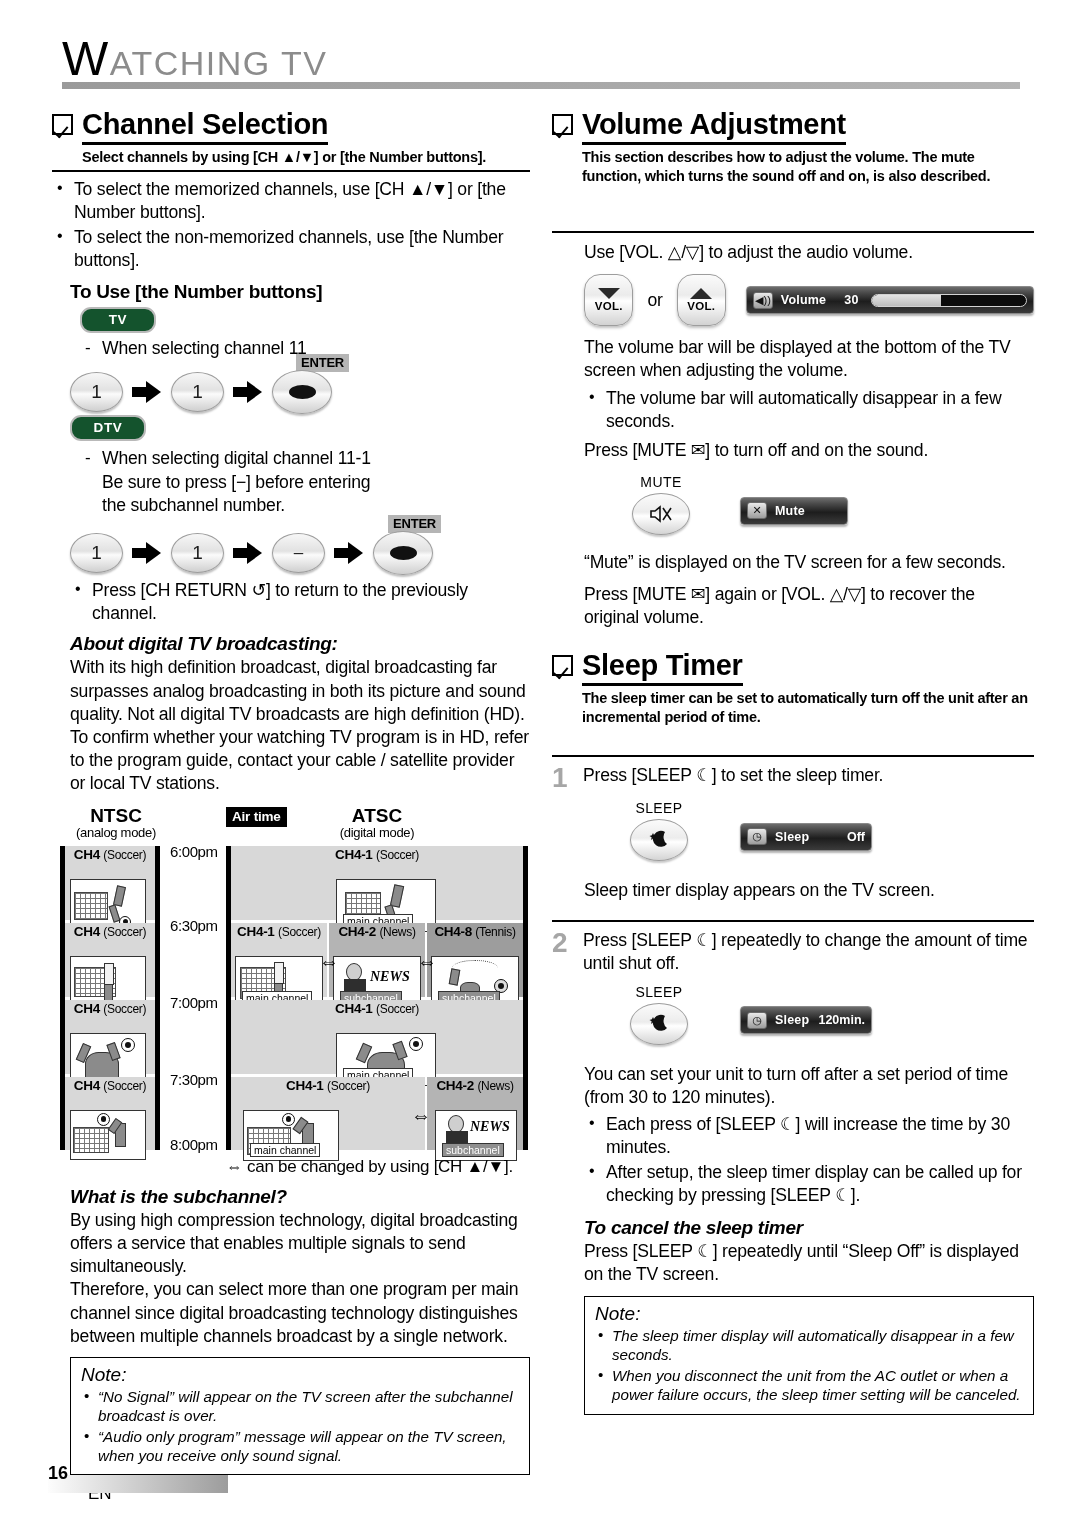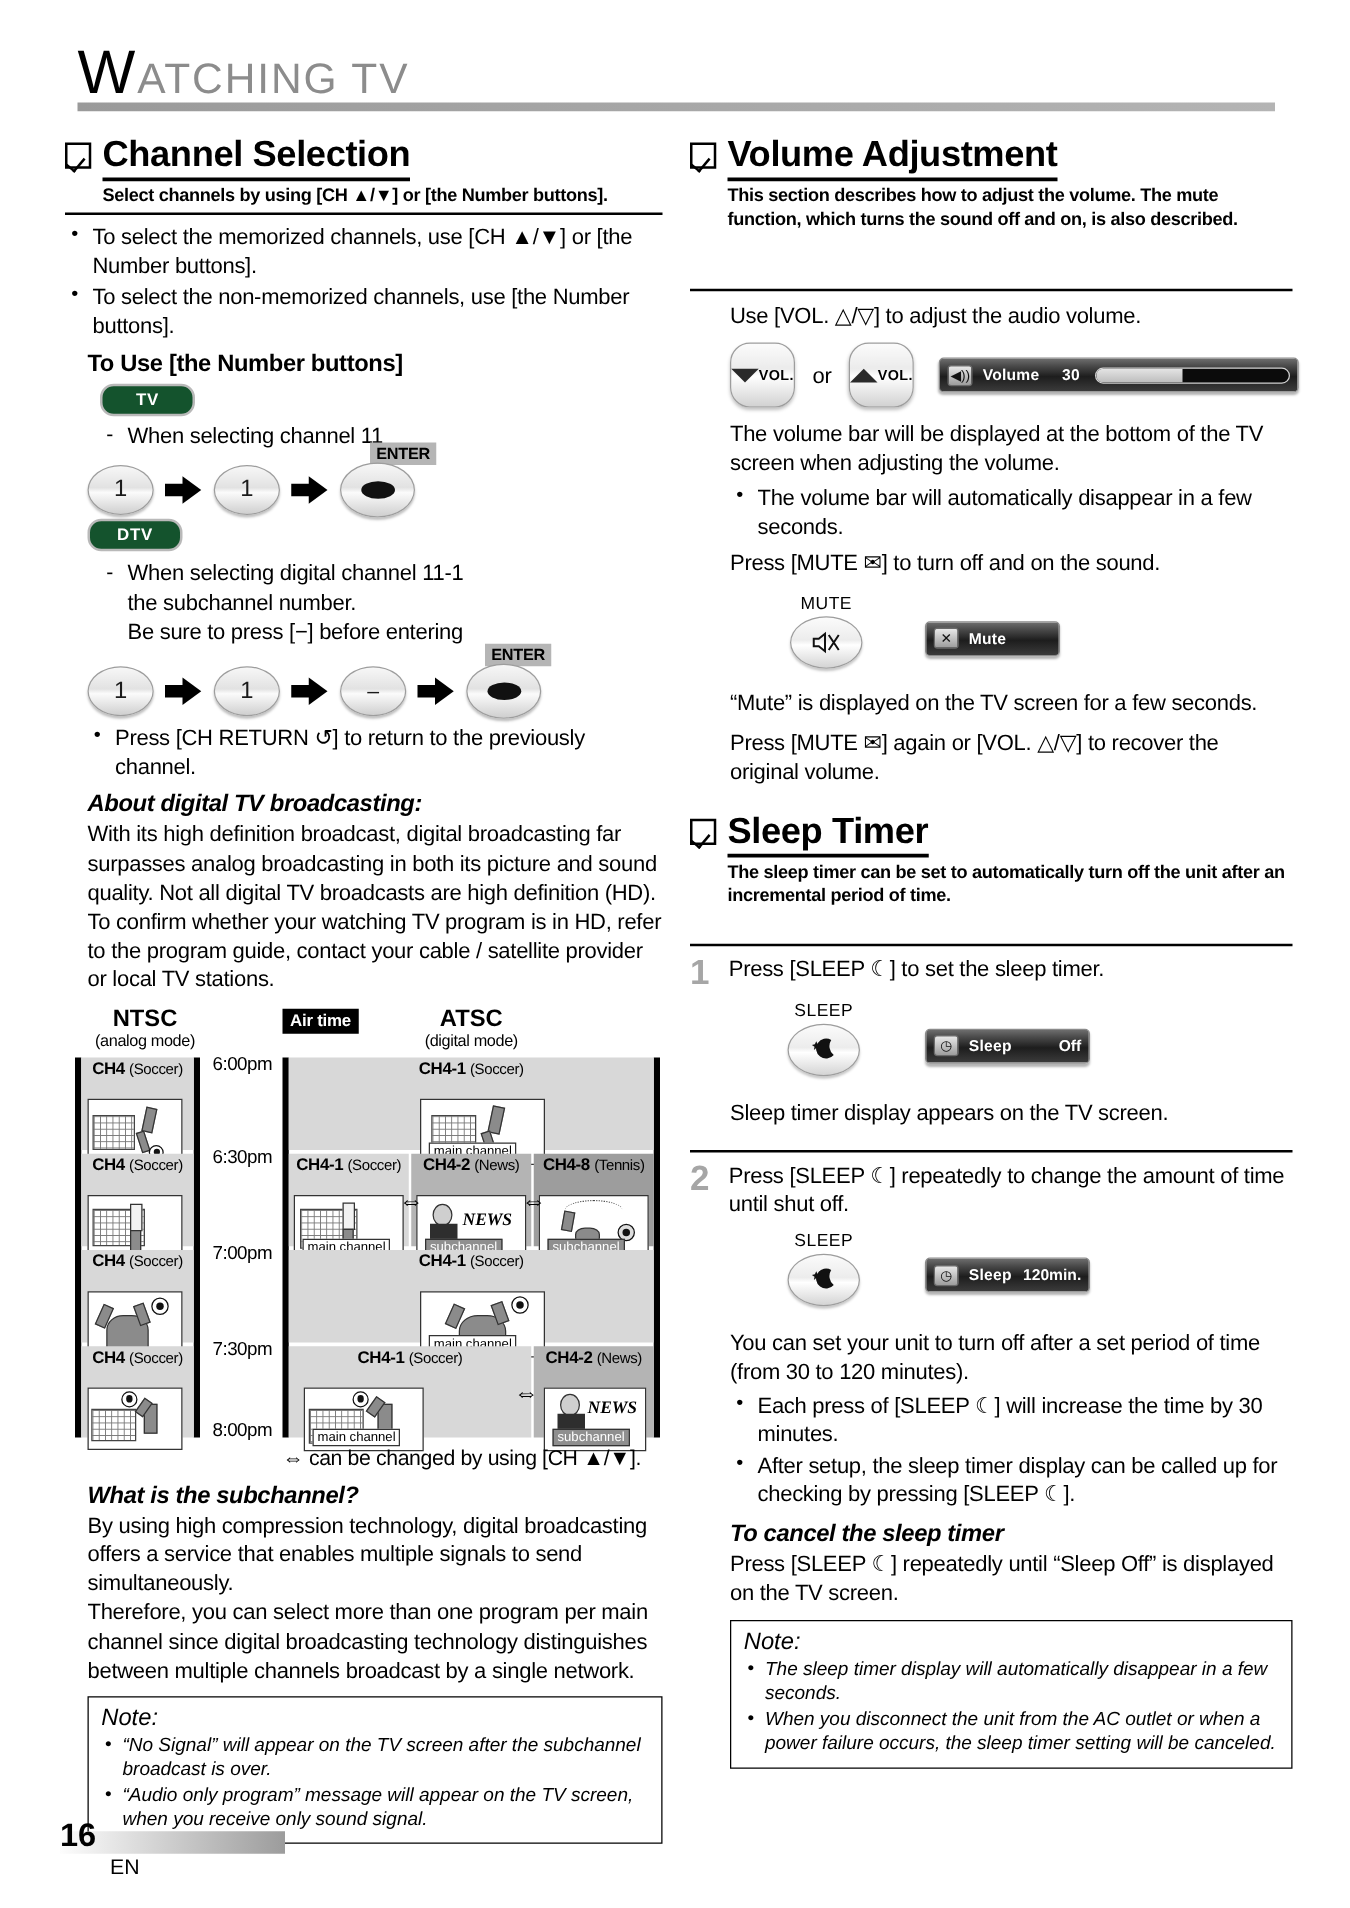--- a/index.html
+++ b/index.html
@@ -63,21 +63,21 @@
   .okey.ent .dot { width:27px; height:14px; border-radius:50%; background:#111; }
   .arw { width:30px; height:22px; position:relative; }
   .arw::before { content:""; position:absolute; left:0; top:6px; width:15px; height:10px; background:#000; }
   .arw::after { content:""; position:absolute; left:14px; top:0; width:0; height:0;
      border-top:11px solid transparent; border-bottom:11px solid transparent; border-left:15px solid #000; }
   .entlbl { background:#b5b5b5; font-size:13px; font-weight:bold; padding:1px 5px 2px; letter-spacing:-0.2px; }
 
   
   .sqkey { width:60px; height:52px; border-radius:16px;
      background:linear-gradient(to bottom,#fbfbfb 0%,#ebebeb 40%,#ffffff 52%,#d2d2d2 100%);
-     border:1.7px solid #9d9d9d; display:flex; flex-direction:row; align-items:center;
+     border:1.7px solid #9d9d9d; display:flex; flex-direction:column; align-items:center;
      justify-content:center; box-shadow:0 2px 3px rgba(0,0,0,.25); }
   .sqkey .tri { width:0;height:0; }
   .tri-dn { border-left:11px solid transparent; border-right:11px solid transparent; border-top:11px solid #2a2a2a; }
   .tri-up { border-left:11px solid transparent; border-right:11px solid transparent; border-bottom:11px solid #2a2a2a; }
   .sqkey .lbl { font-size:11.5px; font-weight:bold; margin-top:1px; letter-spacing:0.3px; }
   .ovkey { width:58px; height:42px; border-radius:50%;
      background:linear-gradient(to bottom,#fbfbfb 0%,#ececec 45%,#ffffff 55%,#d4d4d4 100%);
      border:1.6px solid #9d9d9d; display:flex; align-items:center; justify-content:center;
      font-size:19px; box-shadow:0 2px 2px rgba(0,0,0,.22); }
   .keycap { font-size:14px; letter-spacing:0.4px; }
@@ -135,21 +135,21 @@
      background-image:linear-gradient(#777 1px,transparent 1px),linear-gradient(90deg,#777 1px,transparent 1px);
      background-size:5px 5px; border:1.4px solid #444; }
   .ball { position:absolute; border-radius:50%; background:#fff; border:1.6px solid #111; }
   .ball::after { content:""; position:absolute; left:25%; top:25%; width:50%; height:50%;
      background:#111; border-radius:50%; }
   .body1 { position:absolute; background:#8b8b8b; border:1.2px solid #333; }
   .newsw { position:absolute; font-family:"Liberation Serif", serif; font-weight:bold; font-style:italic; }
 
   
   .footer { position:absolute; left:40px; bottom:22px; width:230px; }
-  .fnum { position:relative; font-size:26px; font-weight:bold; display:inline-block; padding:0 10px 0 8px; z-index:2;}
+  .fnum { position:relative; font-size:18px; font-weight:bold; display:inline-block; padding:0 10px 0 8px; z-index:2;}
   .fbar { position:absolute; left:8px; top:12px; width:180px; height:18px;
      background:linear-gradient(to right,#fdfdfd,#9c9c9c); z-index:1; }
   .fen { font-size:17px; margin-left:48px; }
 </style>
 </head>
 <body>
 
 <div class="page-header">
   <div class="hdr-title"><span class="cap">W</span><span>ATCHING  TV</span></div>
 </div>
@@ -192,22 +192,22 @@
     </div>
   </div>
 
   <div style="margin:3px 0 0 18px;">
     <span class="pill">DTV</span>
   </div>
 
   <ul class="bl dash txt" style="margin:6px 0 0 28px;">
     <li>
       <div>When selecting digital channel 11-1</div>
+      <div>Be sure to press [−] before entering</div>
       <div>the subchannel number.</div>
-      <div>Be sure to press [−] before entering</div>
     </li>
   </ul>
 
   <div style="position:relative; margin:6px 0 0 18px; height:52px;">
     <div style="position:absolute; left:318px; top:-8px;" class="entlbl">ENTER</div>
     <div class="keyrow" style="position:absolute; top:8px; left:0;">
       <div class="okey">1</div>
       <div class="arw"></div>
       <div class="okey">1</div>
       <div class="arw"></div>

